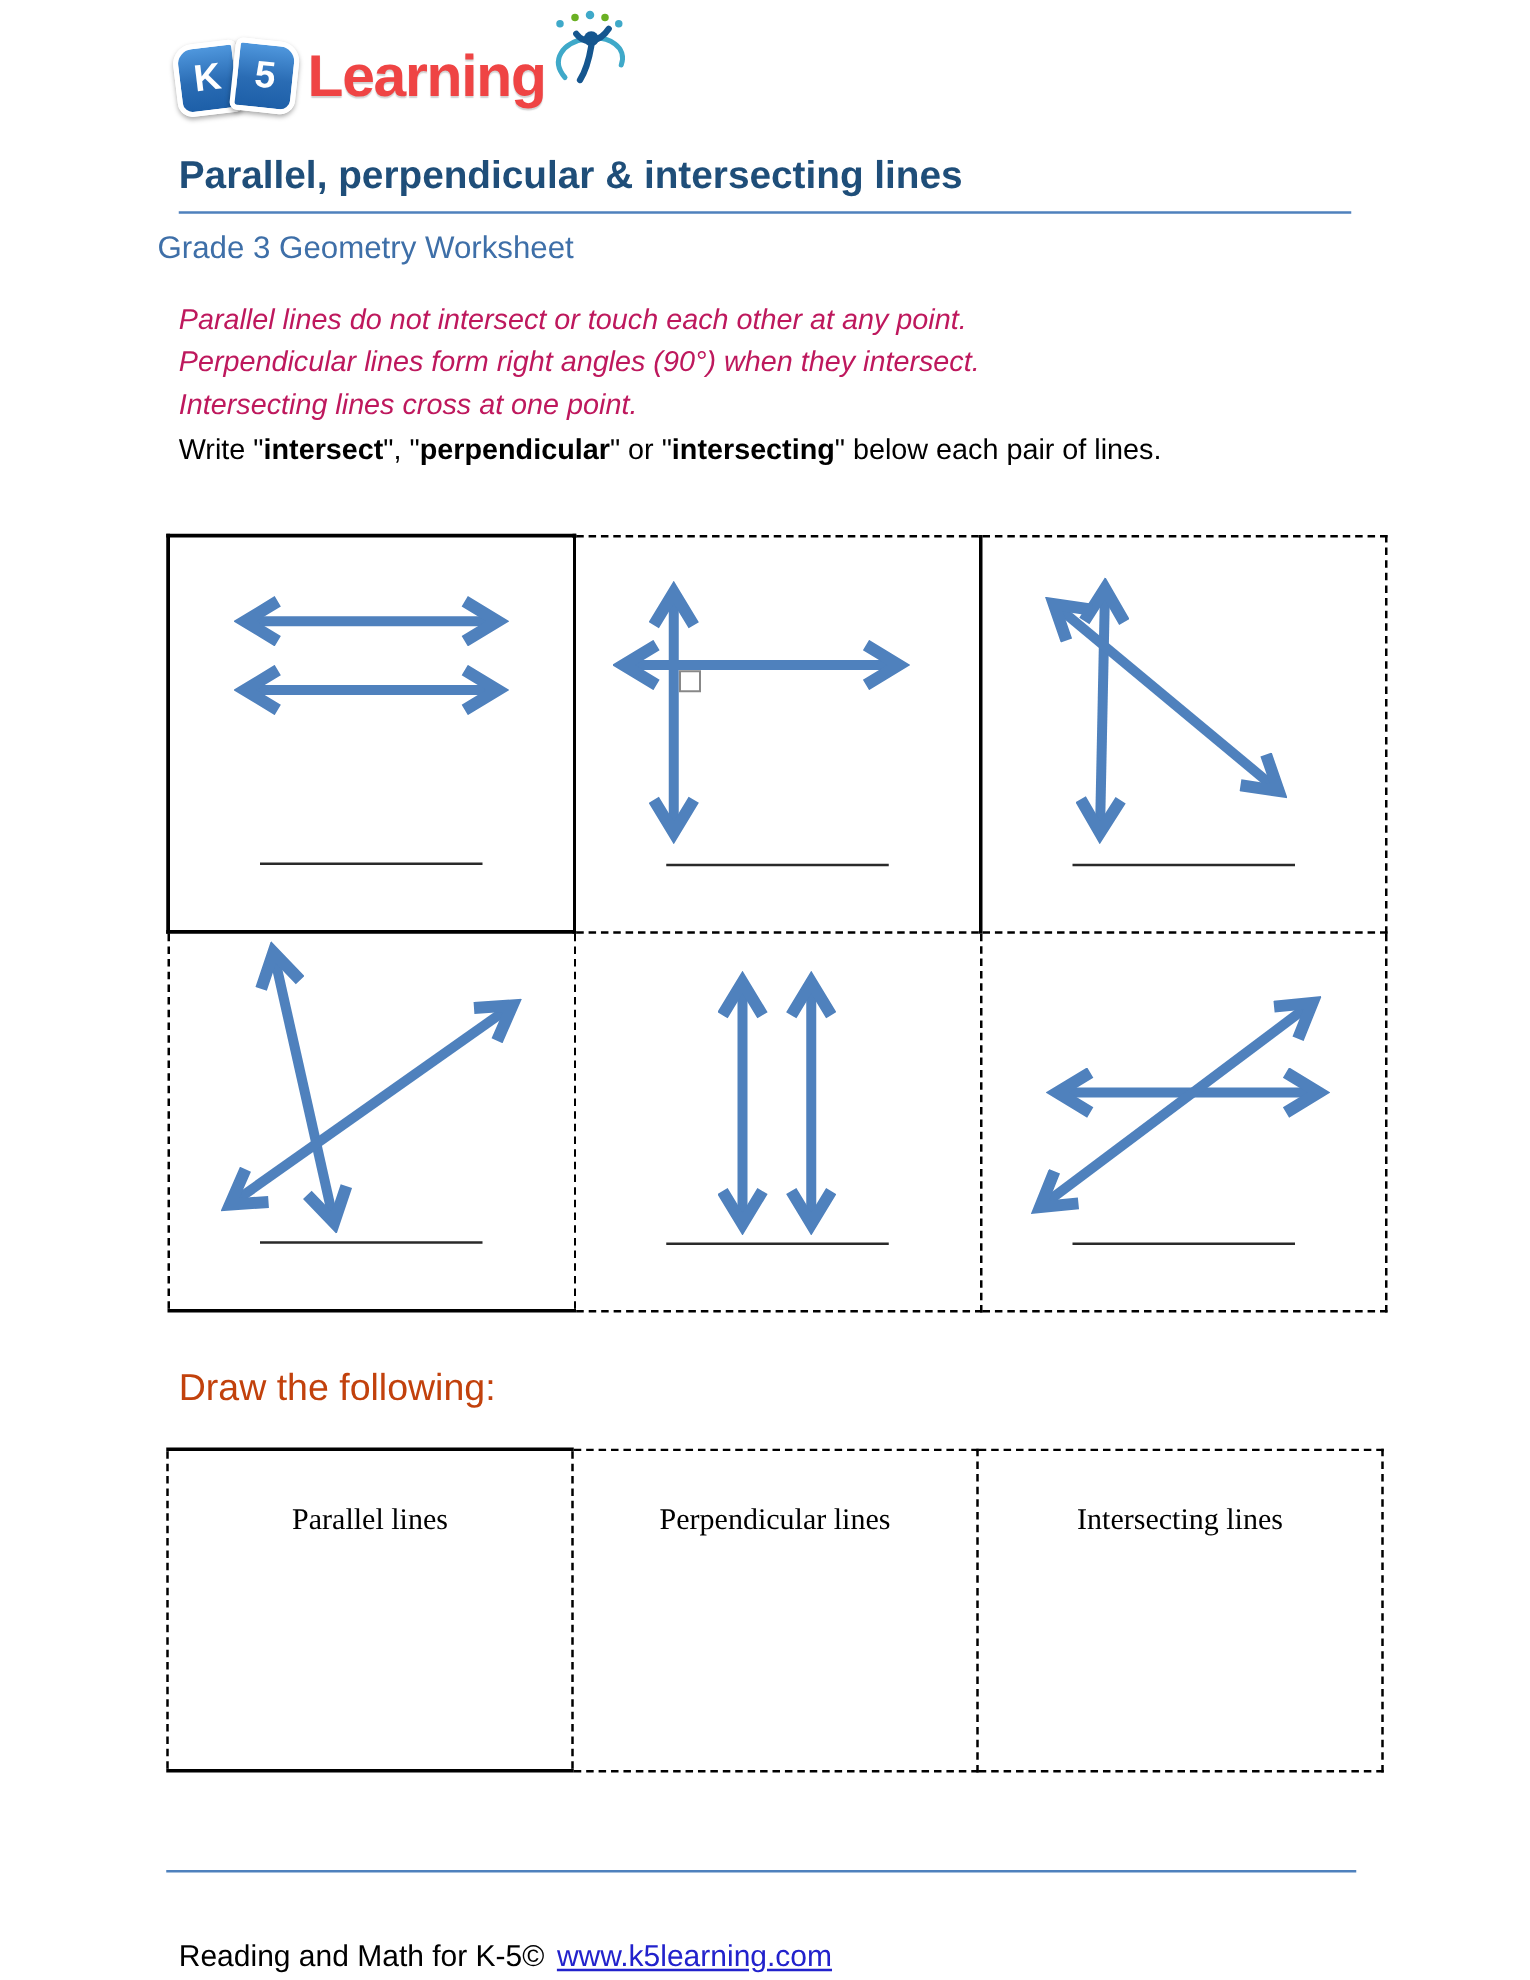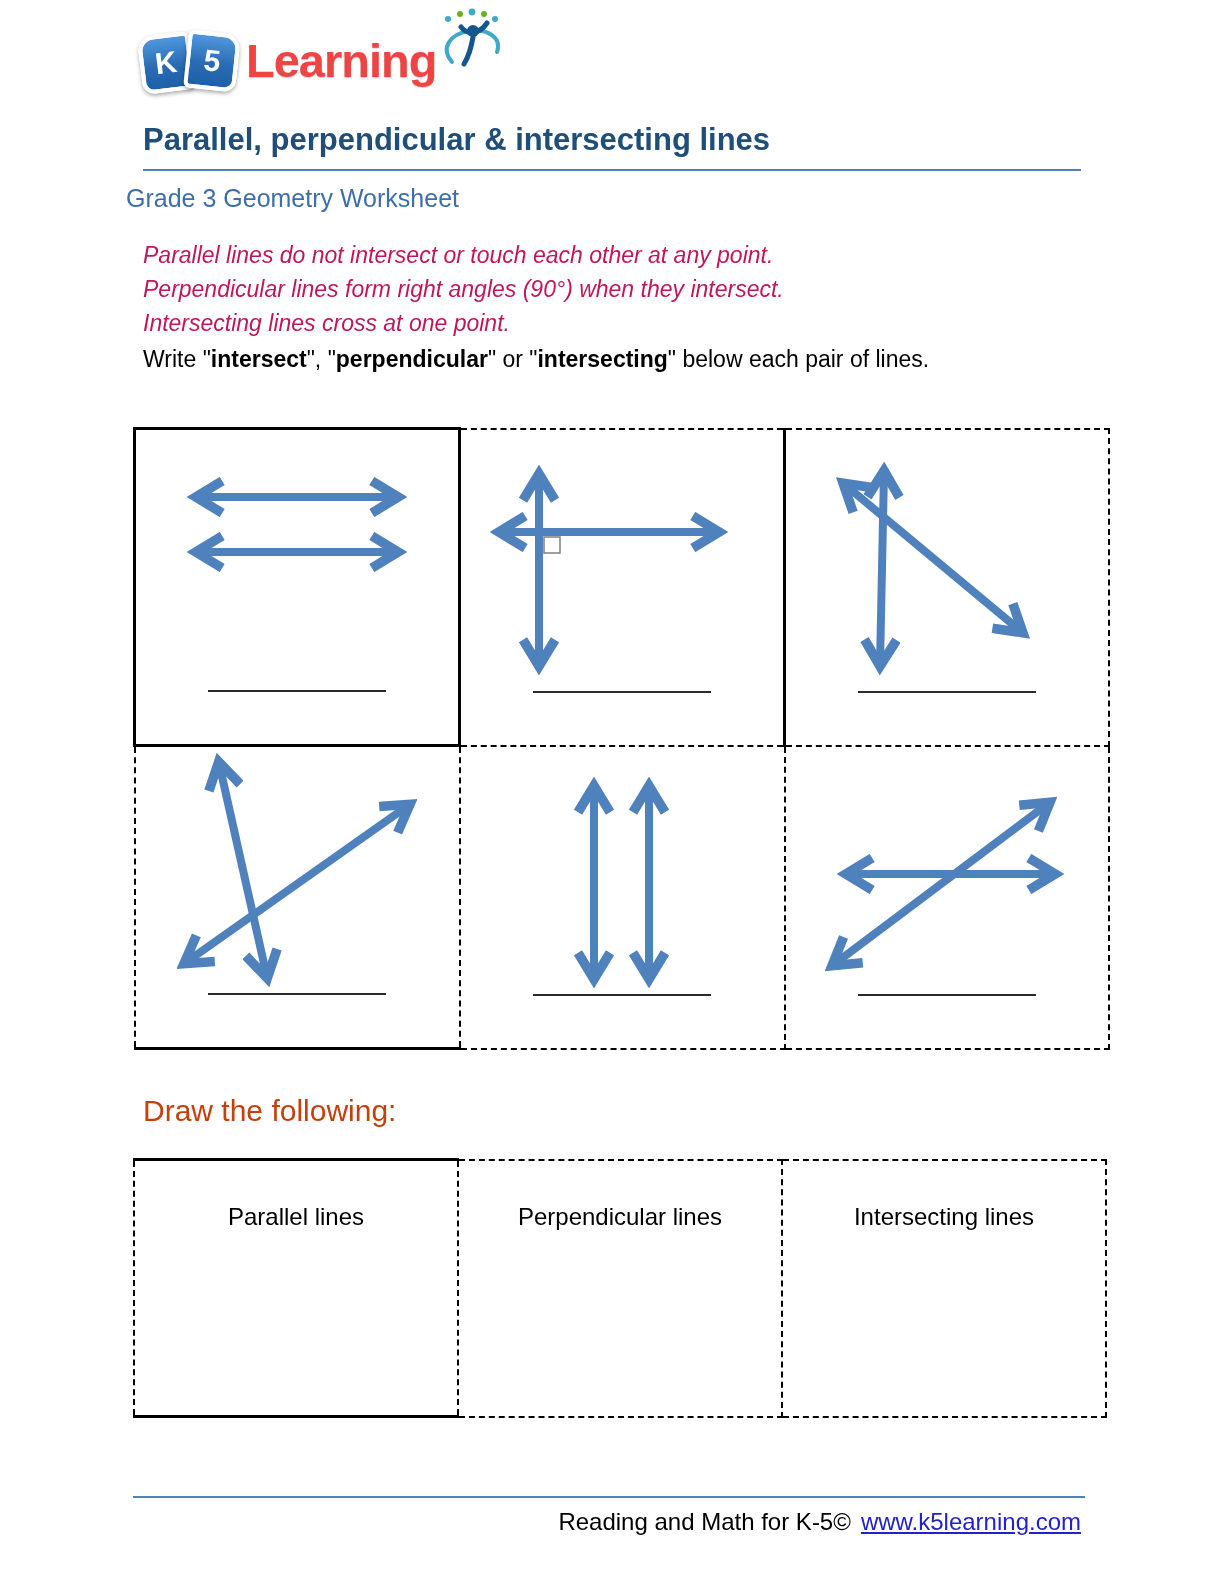--- a/index.html
+++ b/index.html
@@ -58,30 +58,30 @@
   .ex-c6{border:2px dashed #000;}
   .fig{display:block;margin:0 auto;}
   .answer-blank{
     position:absolute;bottom:52px;left:50%;transform:translateX(-50%);
     width:178px;height:0;border-top:2px solid #2a2a2a;
   }
 
   
   .draw-heading{position:absolute;left:143px;top:1094px;font-size:30px;color:#c2410c;}
   table.draw{top:1158px;}
-  .draw td{width:322px;height:254px;}
+  .draw td{width:322px;height:254px;font-family:Liberation Serif, serif;}
   .dr-c1{border-top:3px solid #000;border-bottom:3px solid #000;border-left:2px dashed #000;border-right:2px dashed #000;}
   .dr-c2,.dr-c3{border:2px dashed #000;}
   .draw-label{margin-top:42px;text-align:center;font-size:24px;color:#000;}
 
   
   .footer-rule{position:absolute;left:133px;top:1496px;width:952px;height:2px;background:#4f81bd;}
-  .footer{position:absolute;left:143px;top:1508px;width:938px;display:flex;justify-content:flex-end;align-items:baseline;font-size:24px;}
+  .footer{position:absolute;left:143px;top:1508px;width:938px;display:flex;justify-content:flex-start;align-items:baseline;font-size:24px;}
   .footer-right{display:flex;gap:10px;align-items:baseline;}
-  .footer-link{color:#2222cc;text-decoration:underline;}
+  .footer-link{color:#2222cc;text-decoration:underline;margin-top:44px;}
 </style>
 </head>
 <body>
 
 <div class="page">
 
   <div class="logo">
     <div class="logo-book">
       <div class="book-page page-l">
           <span>K</span>

